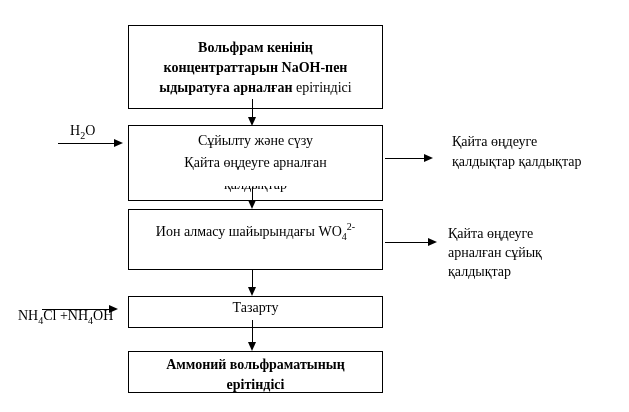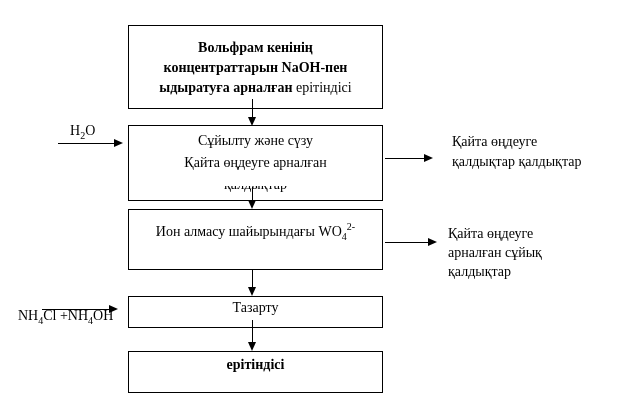--- a/index.html
+++ b/index.html
@@ -104,16 +104,17 @@
   <div class="ah-right" style="top:305px; left:109px;"></div>
 
   <div class="box" id="box-purification">
     <div>Тазарту</div>
   </div>
 
   <div class="vline" style="top:320px; height:23px;"></div>
   <div class="ah-down" style="top:342px;"></div>
 
   <div class="box" id="box-solution">
+    <div>Аммоний вольфраматының</div>
     <div>ерітіндісі</div>
   </div>
 
 </div>
 
 </body></html>

